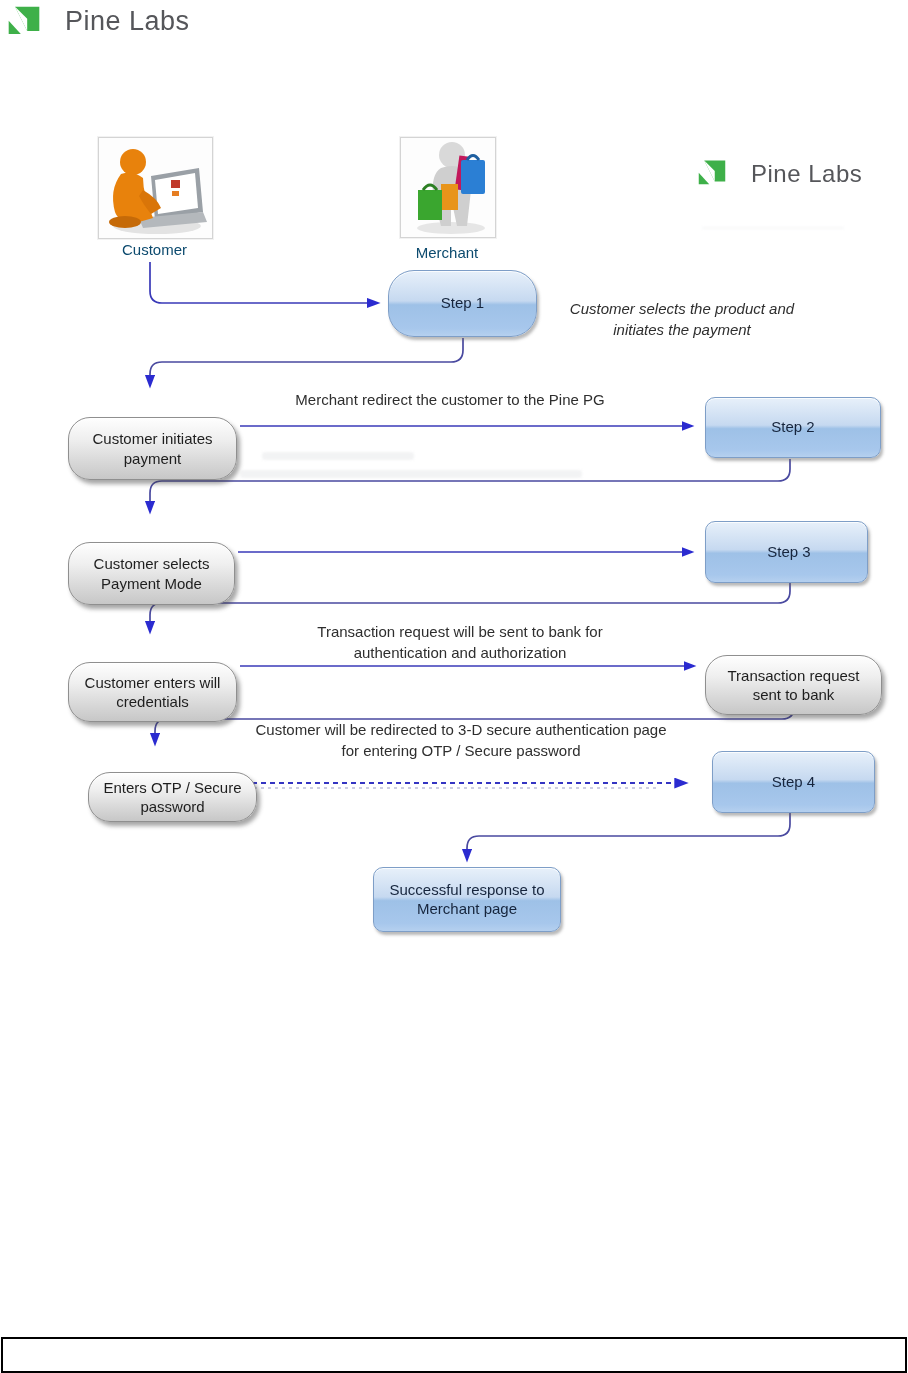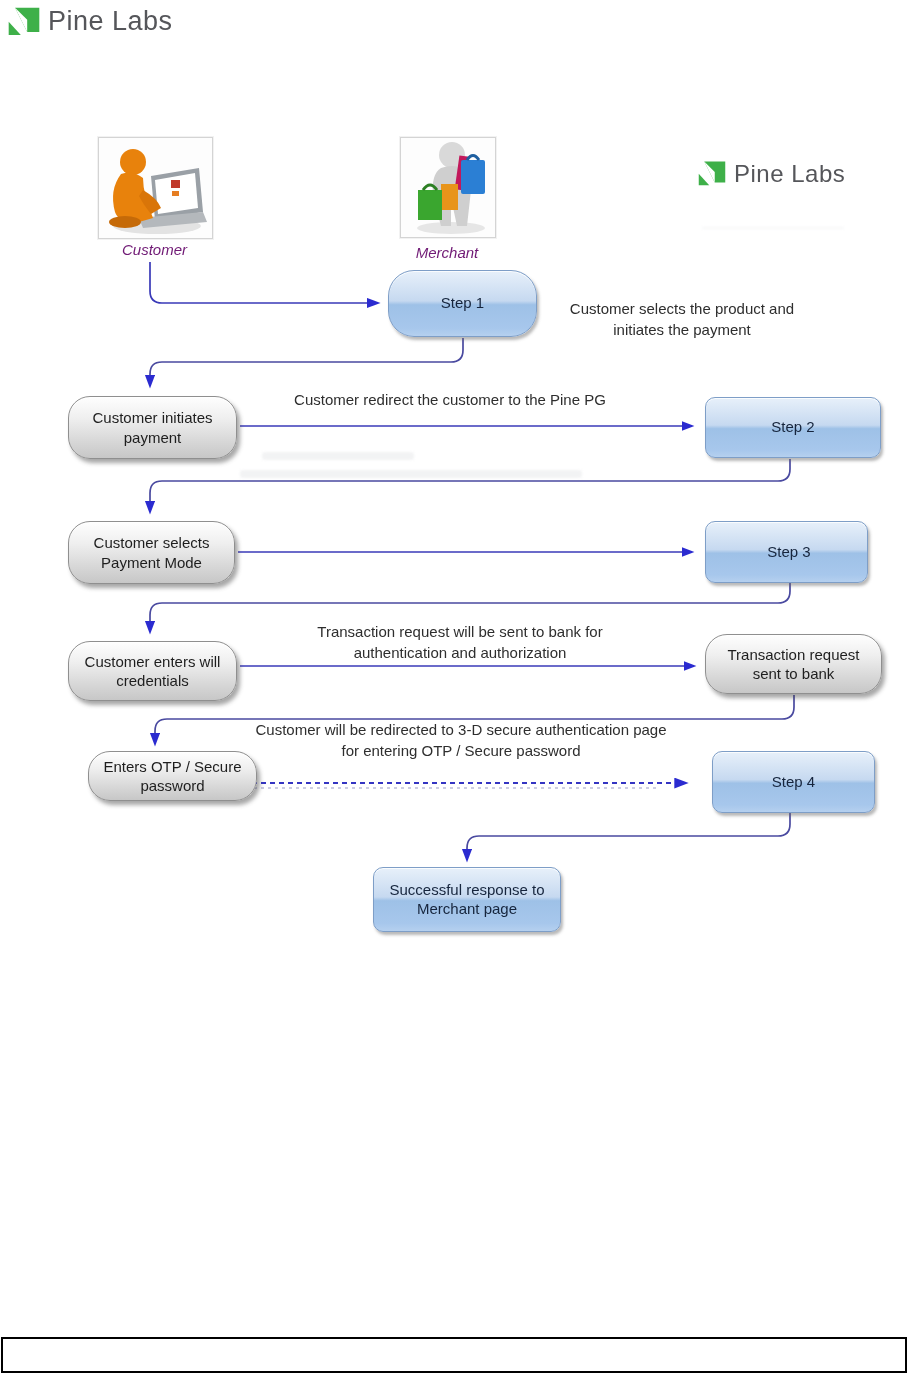--- a/index.html
+++ b/index.html
@@ -1,41 +1,41 @@
 <!DOCTYPE html>
 <html><head>
 <meta charset="utf-8">
 <style>
   html,body{margin:0;padding:0;background:#ffffff;}
   body{font-family:"Liberation Sans", sans-serif; -webkit-font-smoothing:antialiased;}
   #page{position:relative;width:908px;height:1373px;background:#ffffff;overflow:hidden;}
 
   
-  .logo{position:absolute;display:flex;align-items:center;gap:8px;}
+  .logo{position:absolute;display:flex;align-items:flex-start;gap:25px;}
   .logo-text{color:#55565a;letter-spacing:0.5px;font-weight:400;}
 
   
   .actor-frame{position:absolute;border:1px solid #d4d4d4;background:#fdfdfd;box-shadow:0 0 0 1px #f2f2f2;}
-  .actor-label{position:absolute;font-size:15px;color:#701a75;text-align:center;font-style:italic;}
+  .actor-label{position:absolute;font-size:15px;color:#0c4a6e;text-align:center;}
 
   
   .node-step{
     position:absolute;display:flex;align-items:center;justify-content:center;
     border-radius:10px;border:1px solid #7e9ec7;
     background:linear-gradient(to bottom,#e7f0fa 0%,#c6d9f0 46%,#9ec1e7 52%,#a7c7ec 88%,#b5d0ef 100%);
     box-shadow:2px 3px 3px rgba(100,100,100,0.45), inset 0 1px 0 rgba(255,255,255,0.8);
     color:#16253d;font-size:15px;text-align:center;line-height:1.25;padding:4px 10px;box-sizing:border-box;
   }
   
   .node-gray{
     position:absolute;display:flex;align-items:center;justify-content:center;
     border-radius:22px;border:1px solid #8f8f8f;
     background:linear-gradient(to bottom,#fefefe 0%,#efefef 35%,#d9d9d9 70%,#c7c7c7 100%);
     box-shadow:3px 4px 4px rgba(60,60,60,0.45), inset 0 1px 0 rgba(255,255,255,0.9);
-    color:#1e1e1e;font-size:15px;text-align:center;line-height:1.3;padding:4px 8px;box-sizing:border-box;
+    color:#1e1e1e;font-size:15px;text-align:center;line-height:1.3;padding:4px 8px;box-sizing:border-box;margin-top:21px;
   }
   .annotation{position:absolute;font-size:15px;color:#2e2e2e;text-align:center;line-height:1.4;}
   .ghost-line{position:absolute;background:#e9eaec;opacity:.55;border-radius:3px;filter:blur(1px);}
   .footer-box{position:absolute;border:2px solid #000;background:#fff;}
   svg.connectors{position:absolute;left:0;top:0;pointer-events:none;}
 </style>
 </head>
 <body>
 
 <div id="page">
@@ -134,22 +134,22 @@
   <div class="node-gray" style="left:68px;top:641px;width:169px;height:60px;">
     <span>Customer enters will credentials</span>
   </div>
   <div class="node-gray" style="left:705px;top:634px;width:177px;height:60px;">
     <span>Transaction request sent to bank</span>
   </div>
   <div class="node-gray" style="left:88px;top:751px;width:169px;height:50px;">
     <span>Enters OTP / Secure password</span>
   </div>
 
-  <div class="annotation" style="left:562px;top:298px;width:240px;">Customer selects the product and initiates the payment</div>
-  <div class="annotation" style="left:250px;top:389px;width:400px;">Customer  redirect the customer to the Pine PG</div>
+  <div class="annotation" style="left:562px;top:298px;width:240px;font-style:italic;">Customer selects the product and initiates the payment</div>
+  <div class="annotation" style="left:250px;top:389px;width:400px;">Merchant  redirect the customer to the Pine PG</div>
   <div class="annotation" style="left:295px;top:621px;width:330px;">Transaction request will be sent to  bank for authentication and authorization</div>
   <div class="annotation" style="left:245px;top:675px;width:432px;margin-top:44px;">Customer will be redirected to 3-D secure authentication page for entering OTP / Secure password</div>
 
   <div class="ghost-line" style="left:262px;top:452px;width:152px;height:8px;"></div>
   <div class="ghost-line" style="left:240px;top:470px;width:342px;height:8px;"></div>
 
   <div class="footer-box" style="left:1px;top:1337px;width:902px;height:32px;">
     <span></span>
   </div>
 

